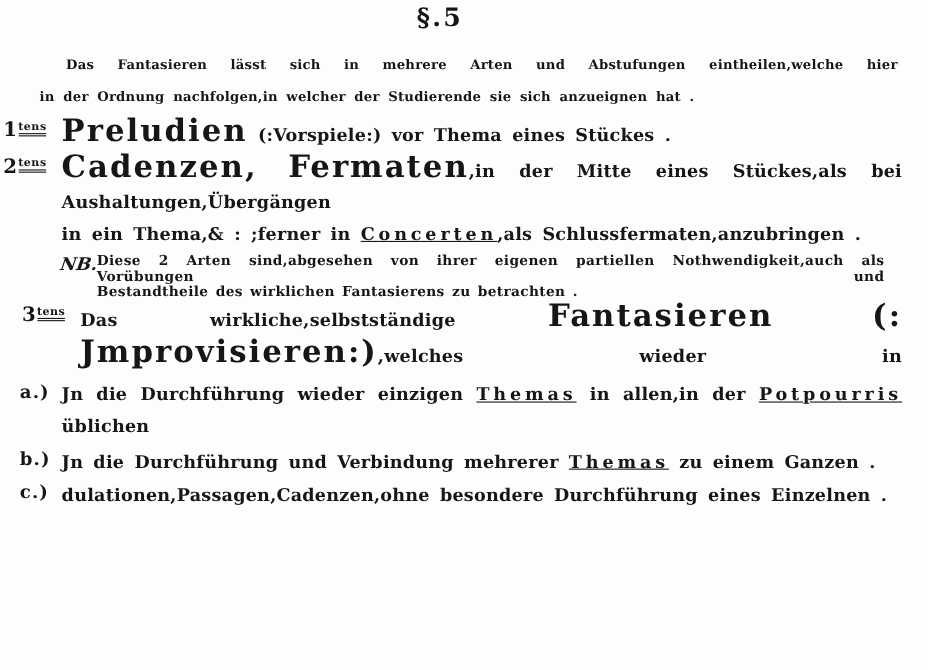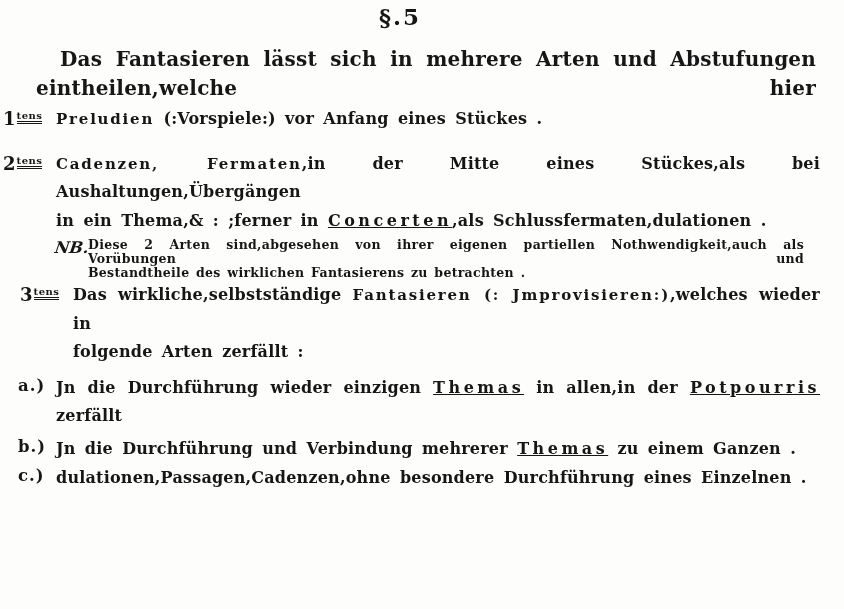--- a/index.html
+++ b/index.html
@@ -21,24 +21,24 @@
     letter-spacing:2px;
     line-height:30px;
   }
   .tline {
     line-height:28.5px;
     word-spacing:3.5px;
     letter-spacing:0.2px;
   }
   .full { text-align:justify; text-align-last:justify; }
   .seg-n {}
-  .seg-e { font-size:15px; letter-spacing:1.8px; }
+  .seg-e { font-size:28px; letter-spacing:1.8px; }
   .seg-sp { letter-spacing:3.5px;text-decoration:underline; }
 
-  .intro { margin:13px 28px 0 36px; font-size:20px; }
+  .intro { margin:13px 28px 0 36px; font-size:12px; }
   .intro .tline:first-child { text-indent:24px; }
 
   .item { position:relative; padding-left:56px; margin-right:24px; font-size:16px; }
   .nmarker {
     position:absolute; left:3px; top:3px;
     font-size:18px; letter-spacing:0;
   }
   .tens {
     display:inline-block;
     font-size:10px;
@@ -47,21 +47,21 @@
     border-bottom:3px double #161616;
     padding-bottom:0px;
     margin-left:1px;
   }
   .lmarker {
     position:absolute; left:18px; top:2px;
     font-size:16.5px; letter-spacing:1px;
   }
 
   .n1 { margin-top:3px; }
-  .n2 { margin-top:16px; }
+  .n2 { margin-top:0; }
   .n3 { margin-top:1px;margin-left:17px; }
 
   .note {
     position:relative;
     margin:3px 40px 0 0;
     padding-left:88px;
     font-size:12.5px;
   }
   .note .tline { line-height:14px; word-spacing:2px; letter-spacing:0.3px; }
   .nb-label {
@@ -78,57 +78,57 @@
 </style>
 </head>
 <body>
 
 <div class="page">
 
   <div class="title">§.5</div>
 
   <div class="intro">
       <div class="tline full"><span class="seg-n">Das Fantasieren lässt sich in mehrere Arten und Abstufungen eintheilen,welche hier</span></div>
+      <div class="tline"><span class="seg-n">in der Ordnung nachfolgen,in welcher der Studierende sie sich anzueignen hat .</span></div>
     </div>
 
   <div class="item n1">
     <span class="nmarker"><span>1</span><span class="tens">tens</span></span>
     <div class="content">
-        <div class="tline"><span class="seg-e">Preludien</span><span class="seg-n"> (:Vorspiele:) vor Anfang eines Stückes .</span></div>
+        <div class="tline"><span class="seg-e">Preludien</span><span class="seg-n"> (:Vorspiele:) vor Thema eines Stückes .</span></div>
       </div>
   </div>
 
   <div class="item n2">
     <span class="nmarker"><span>2</span><span class="tens">tens</span></span>
     <div class="content">
         <div class="tline full"><span class="seg-e">Cadenzen, Fermaten</span><span class="seg-n">,in der Mitte eines Stückes,als bei Aushaltungen,Übergängen</span></div>
-        <div class="tline"><span class="seg-n">in ein Thema,&amp; : ;ferner in </span><span class="seg-sp">Concerten</span><span class="seg-n">,als Schlussfermaten,dulationen .</span></div>
+        <div class="tline"><span class="seg-n">in ein Thema,&amp; : ;ferner in </span><span class="seg-sp">Concerten</span><span class="seg-n">,als Schlussfermaten,anzubringen .</span></div>
       </div>
   </div>
 
   <div class="note">
     <span class="nb-label">NB.</span>
     <div class="content">
         <div class="tline full"><span class="seg-n">Diese 2 Arten sind,abgesehen von ihrer eigenen partiellen Nothwendigkeit,auch als Vorübungen und</span></div>
         <div class="tline"><span class="seg-n">Bestandtheile des wirklichen Fantasierens zu betrachten .</span></div>
       </div>
   </div>
 
   <div class="item n3">
     <span class="nmarker"><span>3</span><span class="tens">tens</span></span>
     <div class="content">
         <div class="tline full"><span class="seg-n">Das wirkliche,selbstständige </span><span class="seg-e">Fantasieren (: Jmprovisieren:)</span><span class="seg-n">,welches wieder in</span></div>
-        <div class="tline"><span class="seg-n">folgende Arten zerfällt :</span></div>
       </div>
   </div>
 
   <div class="item la">
     <span class="lmarker">a.)</span>
     <div class="content">
-        <div class="tline full"><span class="seg-n">Jn die Durchführung wieder einzigen </span><span class="seg-sp">Themas</span><span class="seg-n"> in allen,in der </span><span class="seg-sp">Potpourris</span><span class="seg-n"> zerfällt</span></div>
+        <div class="tline full"><span class="seg-n">Jn die Durchführung wieder einzigen </span><span class="seg-sp">Themas</span><span class="seg-n"> in allen,in der </span><span class="seg-sp">Potpourris</span><span class="seg-n"> üblichen</span></div>
       </div>
   </div>
 
   <div class="item lb">
     <span class="lmarker">b.)</span>
     <div class="content">
         <div class="tline"><span class="seg-n">Jn die Durchführung und Verbindung mehrerer </span><span class="seg-sp">Themas</span><span class="seg-n"> zu einem Ganzen .</span></div>
       </div>
   </div>
 

